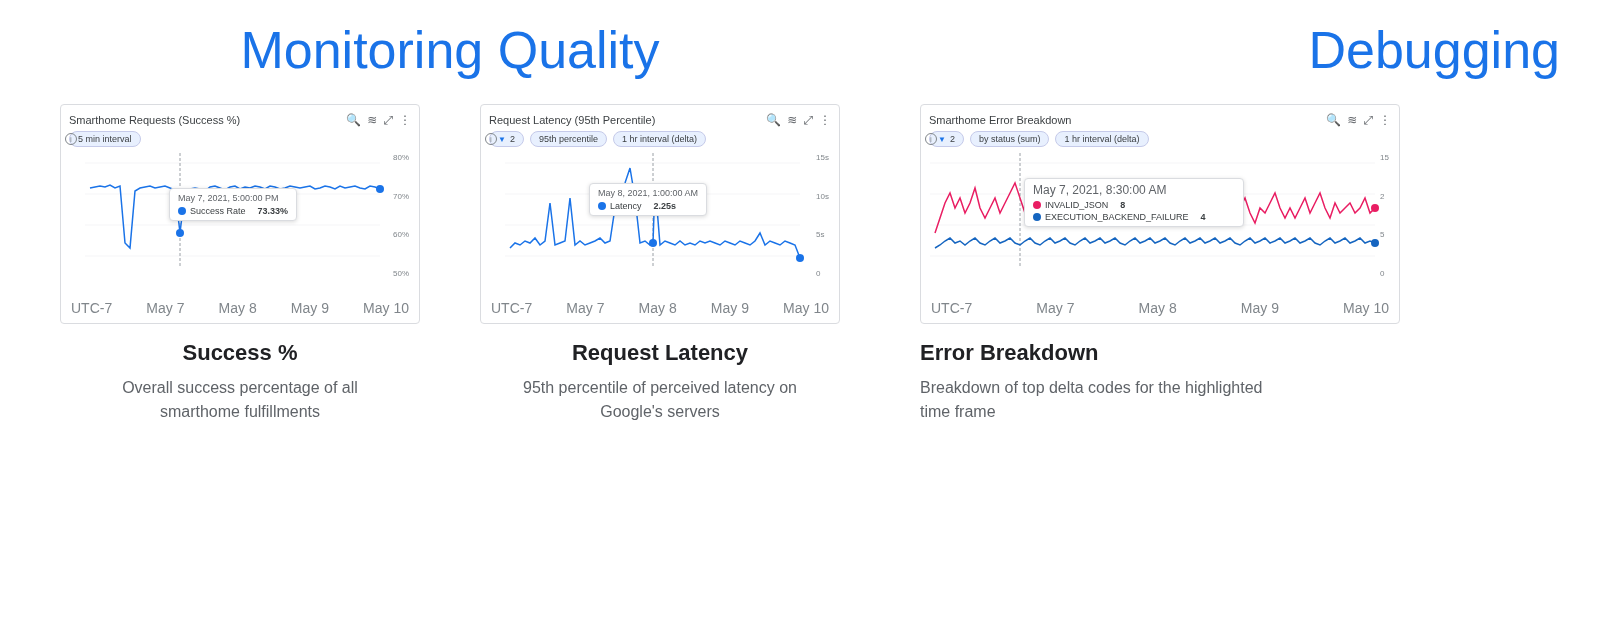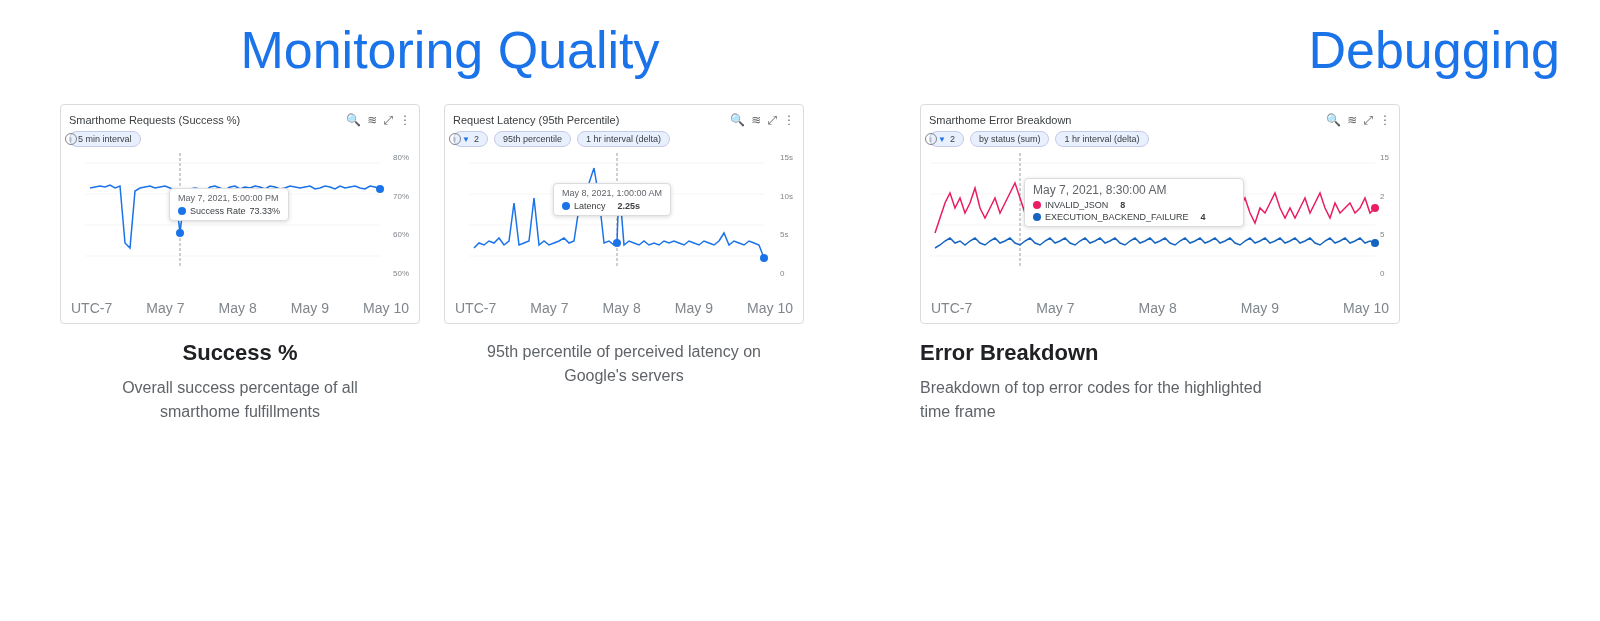--- a/index.html
+++ b/index.html
@@ -40,21 +40,21 @@
       margin-bottom: 24px;
       text-align: center;
     }
     .right-section .section-title {
       text-align: left;
     }
     .cards-row {
       display: flex;
       gap: 24px;
       width: 100%;
-      justify-content: flex-start;
+      justify-content: space-between;
       margin-bottom: 20px;
     }
     .card {
       display: flex;
       flex-direction: column;
       align-items: center;
       flex: 1;
       max-width: 360px;
     }
     .chart-container {
@@ -257,21 +257,21 @@
               <circle cx="295" cy="36" r="4" fill="#1a73e8"></circle>
 
               <circle cx="95" cy="80" r="4" fill="#1a73e8"></circle>
             </svg>
             
             <div class="tooltip-box" style="left:100px; top:35px;">
               <div style="font-size:9px;color:#5f6368;margin-bottom:3px;">May 7, 2021, 5:00:00 PM</div>
               <div class="tooltip-row">
                 <div class="tooltip-dot" style="background:#1a73e8;"></div>
                 <span>Success Rate</span>
-                <span style="font-weight:400;">73.33%</span>
+                <span style="font-weight:700;margin-left:8px;">73.33%</span>
               </div>
             </div>
           </div>
           <div class="chart-axis-labels">
             <span>UTC-7</span>
             <span>May 7</span>
             <span>May 8</span>
             <span>May 9</span>
             <span>May 10</span>
           </div>
@@ -335,20 +335,21 @@
           </div>
           <div class="chart-axis-labels">
             <span>UTC-7</span>
             <span>May 7</span>
             <span>May 8</span>
             <span>May 9</span>
             <span>May 10</span>
           </div>
           <div class="chart-info-icon">i</div>
         </div>
+        <div class="card-label">Request Latency</div>
         <div class="card-desc">95th percentile of perceived latency on Google's servers</div>
       </div>
     </div>
   </div>
 
   <div class="right-section">
     <h1 class="section-title">Debugging</h1>
 
     <div class="right-card">
       <div class="right-chart-container">
@@ -413,16 +414,16 @@
         <div class="chart-axis-labels">
           <span>UTC-7</span>
           <span>May 7</span>
           <span>May 8</span>
           <span>May 9</span>
           <span>May 10</span>
         </div>
         <div class="chart-info-icon">i</div>
       </div>
       <div class="right-card-label">Error Breakdown</div>
-      <div class="right-card-desc">Breakdown of top error codes for the highlighted time frame</div>
+      <div class="right-card-desc">Breakdown of top delta codes for the highlighted time frame</div>
     </div>
   </div>
 </div>
 
 </body></html>

